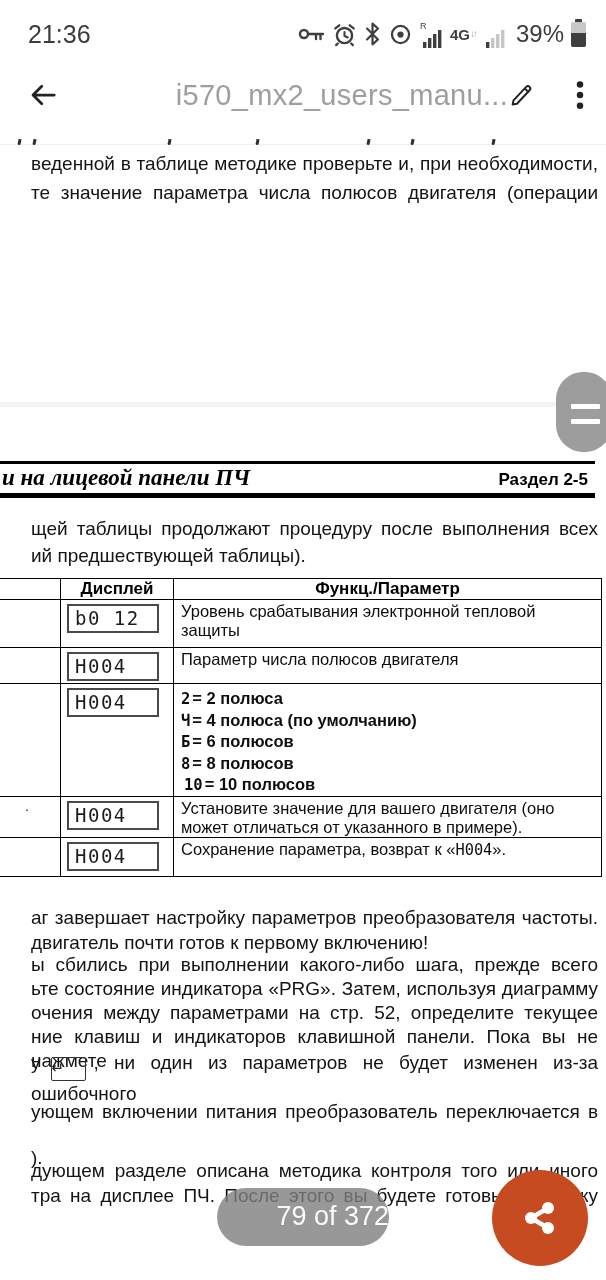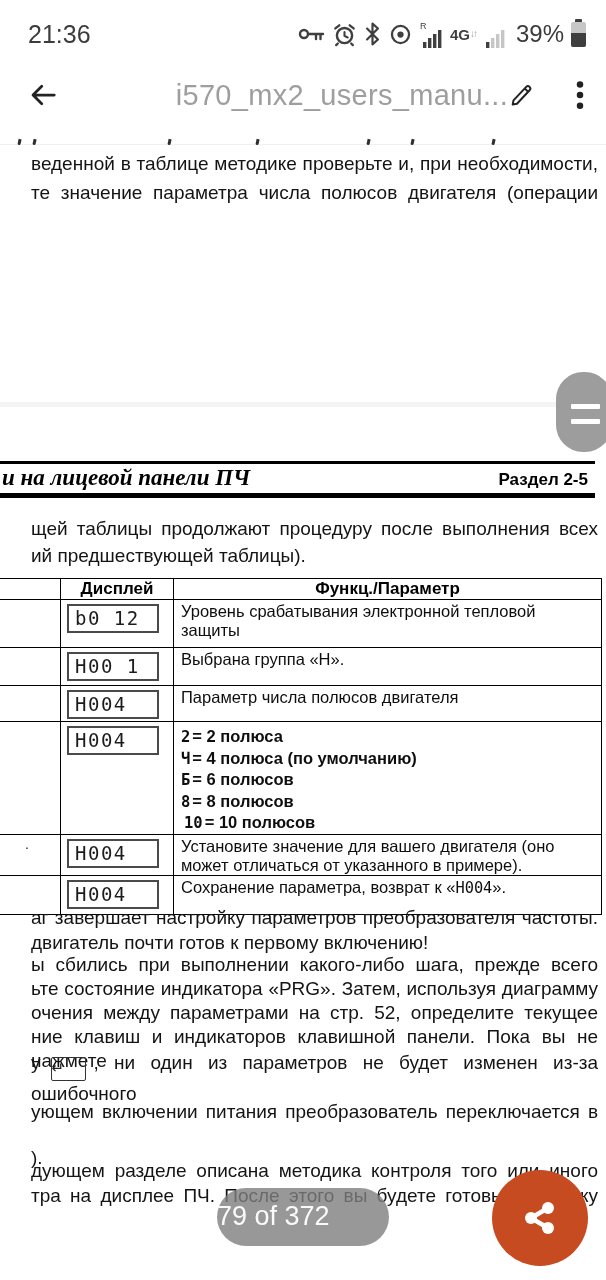--- a/index.html
+++ b/index.html
@@ -48,21 +48,21 @@
           box-sizing:border-box;font-family:"DejaVu Sans Mono",monospace;font-size:19px;
           letter-spacing:1.5px;color:#1c1c1c;background:#fff;}
   .opt{line-height:20.5px;font-weight:bold;}
   .optseg{font-family:"DejaVu Sans Mono",monospace;font-size:15.5px;margin-right:2px;}
   .segin{font-family:"DejaVu Sans Mono",monospace;font-size:.93em;}
   .keybox{display:inline-block;border:1.5px solid #333;border-radius:2px;width:33px;height:22px;
           line-height:20px;text-align:center;font-size:15px;vertical-align:-4px;margin:0 8px 0 10px;color:#222;}
   
   .pill{position:absolute;left:50%;transform:translateX(-50%);top:1188px;width:172px;height:58px;
         border-radius:29px;background:rgba(126,126,126,.80);color:rgba(255,255,255,.95);
-        font-size:27px;text-align:left;line-height:57px;}
+        font-size:27px;text-align:right;line-height:57px;}
   .fab{position:absolute;left:492px;top:1170px;width:96px;height:96px;border-radius:50%;
        background:#c64b20;display:flex;align-items:center;justify-content:center;}
   .handle{position:absolute;right:-6px;top:372px;width:56px;height:80px;border-radius:27px;background:#9d9d9d;}
   .handle .bar{position:absolute;left:15px;width:29px;height:5px;background:#fff;border-radius:1px;}
 </style>
 </head>
 <body>
 
 <div class="screen">
 
@@ -164,25 +164,20 @@
         <tr style="height:20px">
       <th></th>
       <th>Дисплей</th>
       <th>Функц./Параметр</th>
     </tr>
     <tr style="height:48px">
       <td class="mark"></td>
       <td class="disp"><span class="segbox">b0 12</span></td>
       <td class="func">Уровень срабатывания электронной тепловой защиты</td>
     </tr>
-    <tr style="height:38px">
-      <td class="mark"></td>
-      <td class="disp"><span class="segbox">H00 1</span></td>
-      <td class="func">Выбрана группа «Н».</td>
-    </tr>
     <tr style="height:36px">
       <td class="mark"></td>
       <td class="disp"><span class="segbox">H004</span></td>
       <td class="func">Параметр числа полюсов двигателя</td>
     </tr>
     <tr style="height:105px">
       <td class="mark"></td>
       <td class="disp"><span class="segbox">H004</span></td>
       <td class="func" style="padding-top:4px">
         <div class="opt"><span class="optseg">2</span><span>= 2 полюса</span></div>

